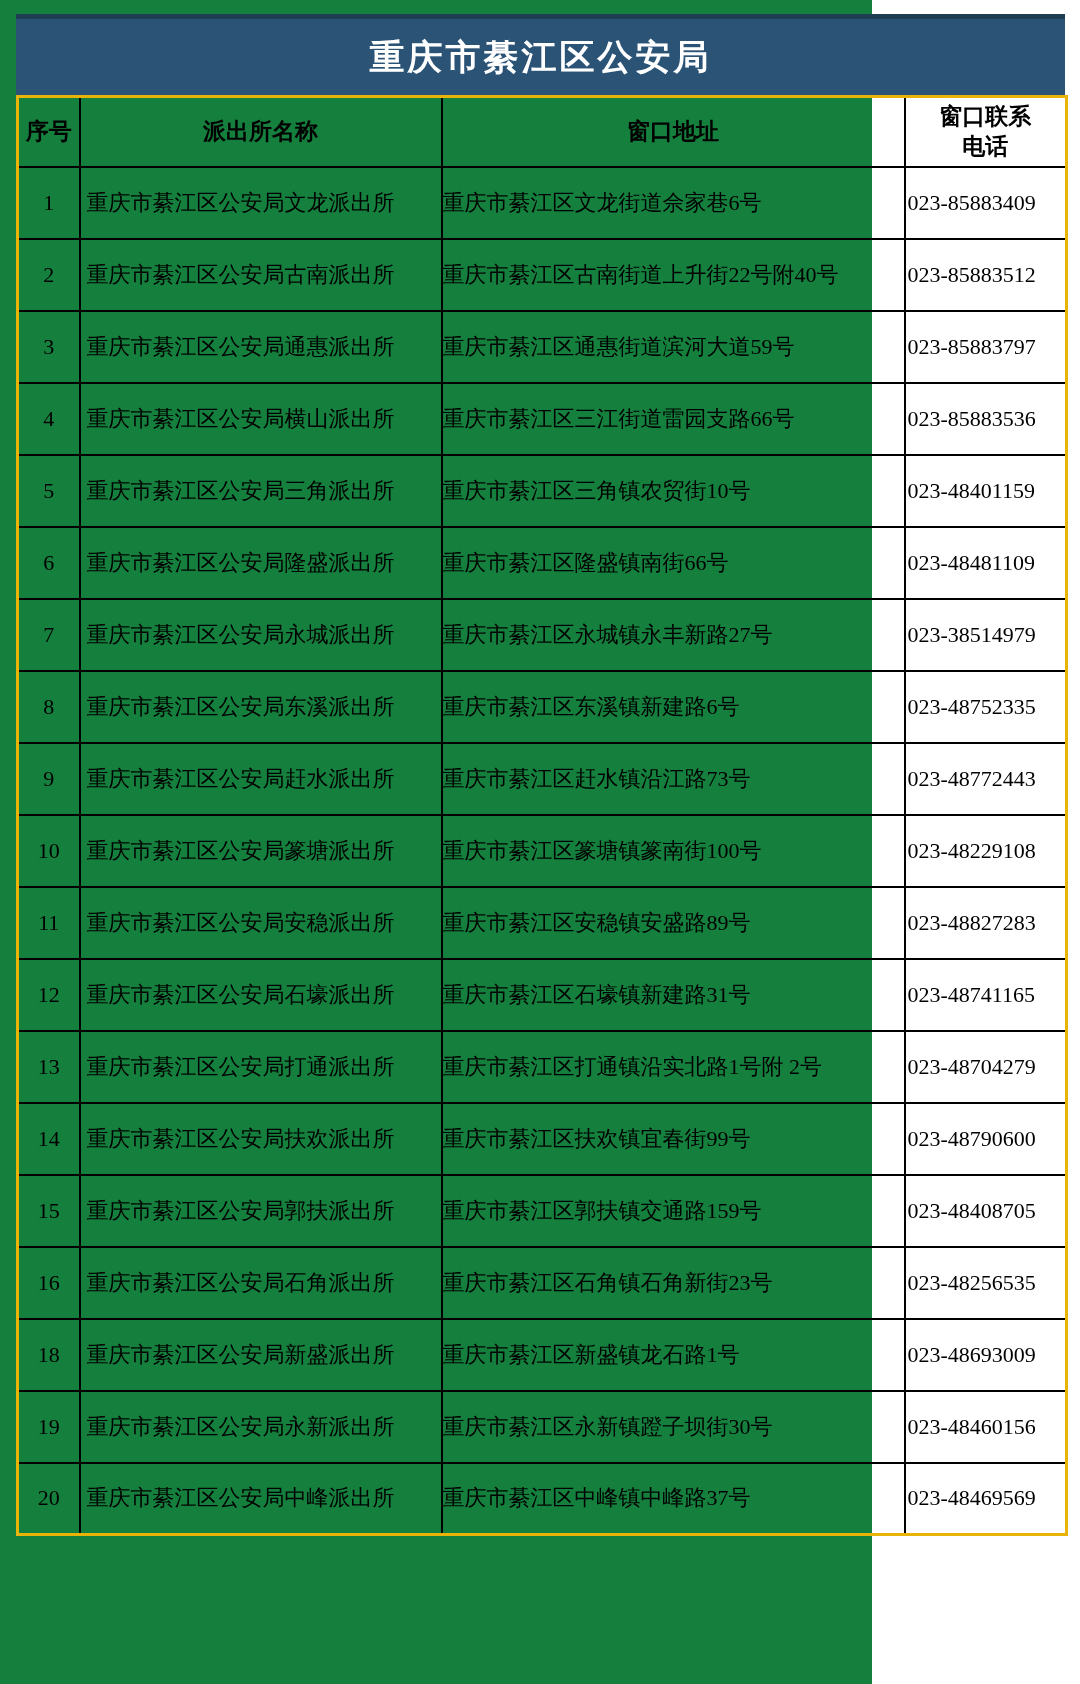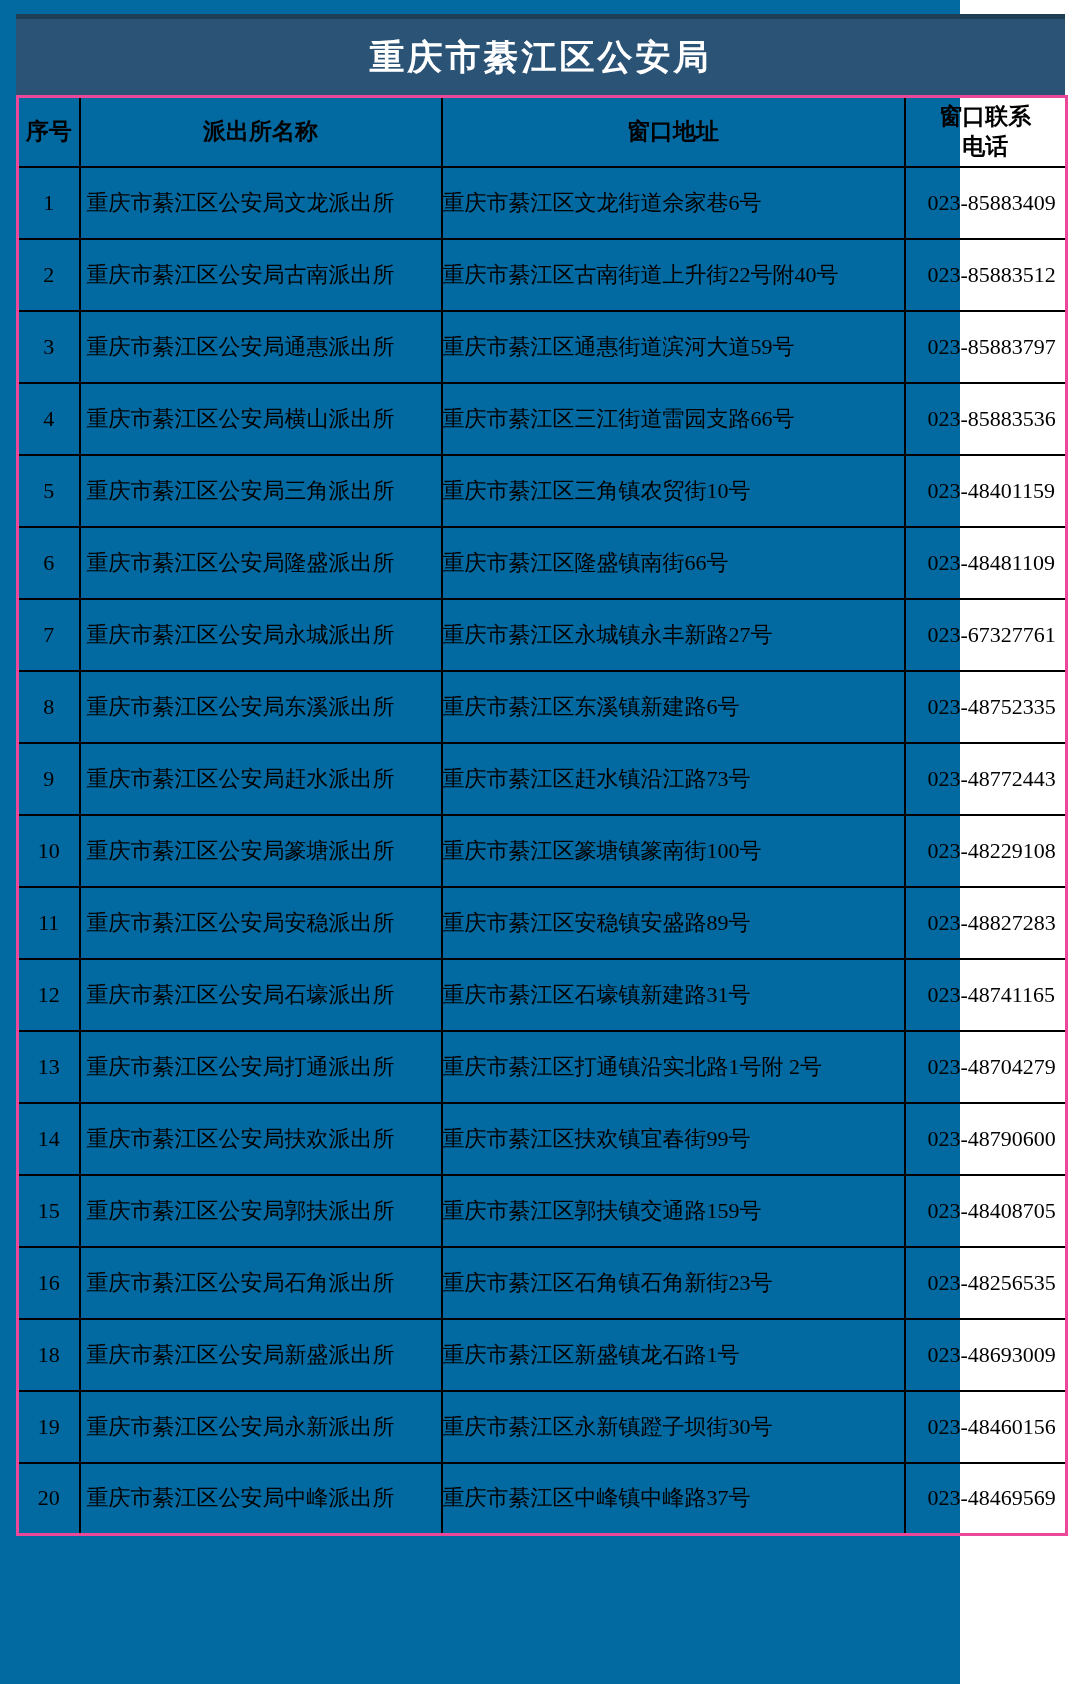--- a/index.html
+++ b/index.html
@@ -1,23 +1,23 @@
 <!DOCTYPE html>
 <html><head>
 <meta charset="utf-8">
 <style>
   * { box-sizing: border-box; margin: 0; padding: 0; }
   html, body {
     background: #ffffff;
     font-family: "Liberation Serif", "DejaVu Serif", serif;
   }
   .page {
-    width: 960px;
+    width: 872px;
     height: 1684px;
-    background: #0369a1;
+    background: #15803d;
     padding: 14px 15px 8px 16px;
   }
   .title-bar {
     width: 1049px;
     height: 81px;
     background: #2b5376;
     border-top: 5px solid #1e3e54;
     display: flex;
     align-items: center;
     justify-content: center;
@@ -25,21 +25,21 @@
   .title-bar .title {
     color: #ffffff;
     font-size: 35px;
     font-weight: bold;
     letter-spacing: 3px;
   }
   table.directory {
     border-collapse: collapse;
     table-layout: fixed;
     width: 1049px;
-    border: 3px solid #ec4899;
+    border: 3px solid #eab308;
   }
   table.directory th,
   table.directory td {
     border: 2px solid #000000;
     color: #000000;
     vertical-align: middle;
     overflow: hidden;
   }
   table.directory thead th {
     height: 70px;
@@ -52,21 +52,21 @@
     height: 72px;
     font-size: 22px;
   }
   .col-no    { width: 62px; }
   .col-name  { width: 362px; }
   .col-addr  { width: 463px; }
   .col-phone { width: 162px; }
   td.cell-no { text-align: center; }
   td.cell-name { text-align: left; padding-left: 6px; padding-right: 4px; }
   td.cell-addr { text-align: left; padding-left: 0; padding-right: 4px; }
-  td.cell-phone { text-align: left; padding-left: 22px; font-size: 21px; margin-left: 20px; }
+  td.cell-phone { text-align: left; padding-left: 2px; font-size: 21px; margin-left: 20px; }
   .phone-header-wrap {
     display: inline-block;
     width: 100px;
     text-align: center;
   }
 </style>
 </head>
 <body>
 
 <div class="page">
@@ -126,21 +126,21 @@
         <tr>
           <td class="cell-no">6</td>
           <td class="cell-name">重庆市綦江区公安局隆盛派出所</td>
           <td class="cell-addr">重庆市綦江区隆盛镇南街66号</td>
           <td class="cell-phone">023-48481109</td>
         </tr>
         <tr>
           <td class="cell-no">7</td>
           <td class="cell-name">重庆市綦江区公安局永城派出所</td>
           <td class="cell-addr">重庆市綦江区永城镇永丰新路27号</td>
-          <td class="cell-phone">023-67327761</td>
+          <td class="cell-phone">023-38514979</td>
         </tr>
         <tr>
           <td class="cell-no">8</td>
           <td class="cell-name">重庆市綦江区公安局东溪派出所</td>
           <td class="cell-addr">重庆市綦江区东溪镇新建路6号</td>
           <td class="cell-phone">023-48752335</td>
         </tr>
         <tr>
           <td class="cell-no">9</td>
           <td class="cell-name">重庆市綦江区公安局赶水派出所</td>

